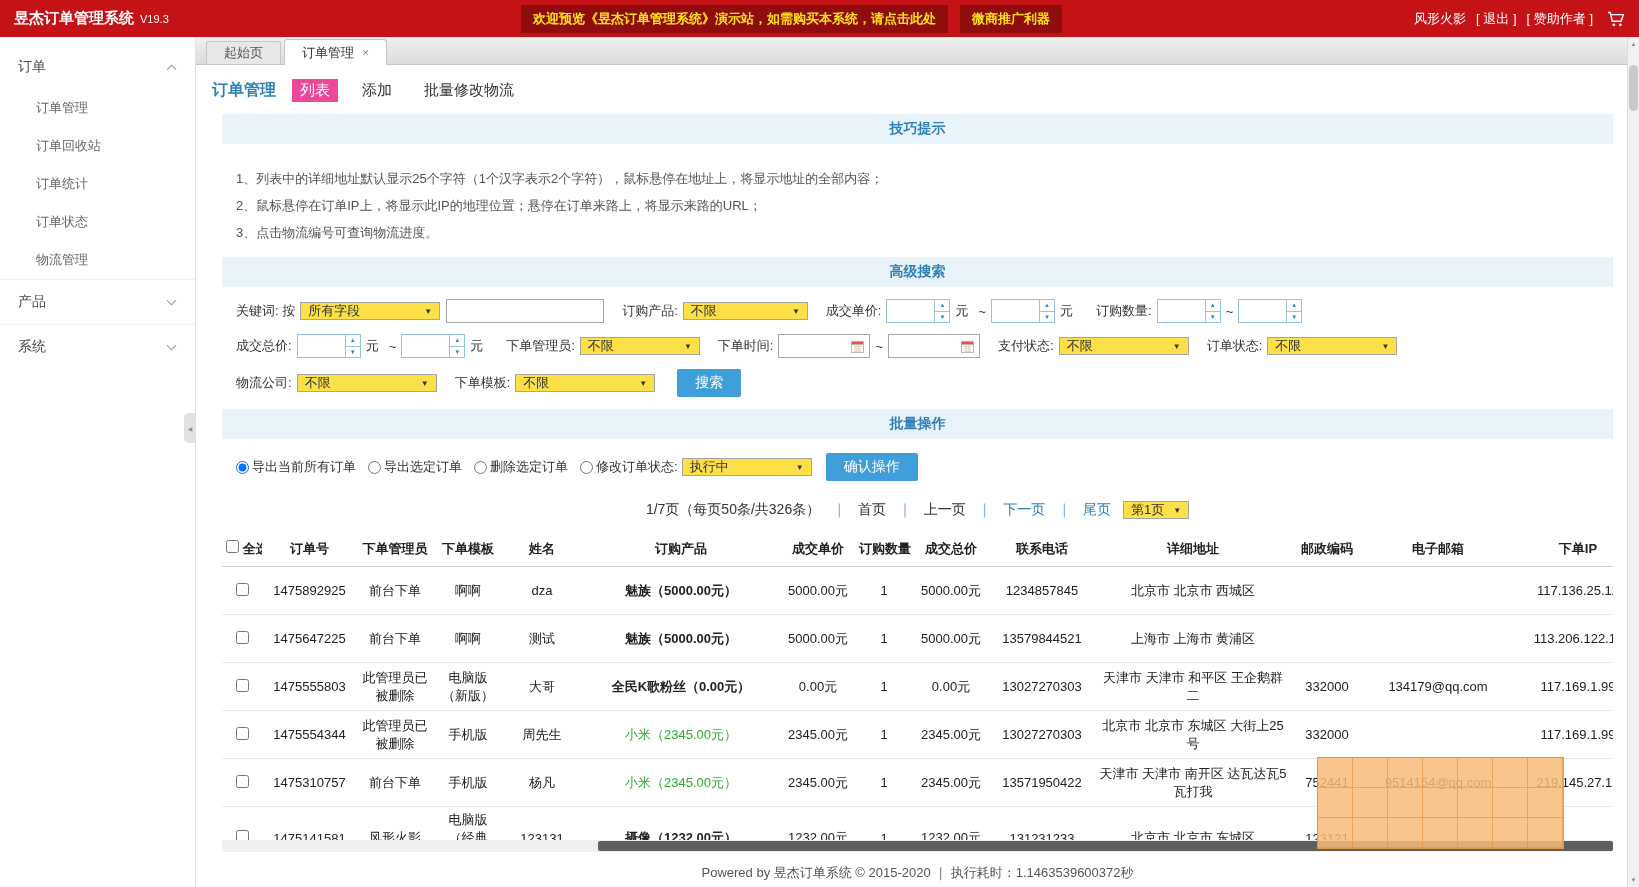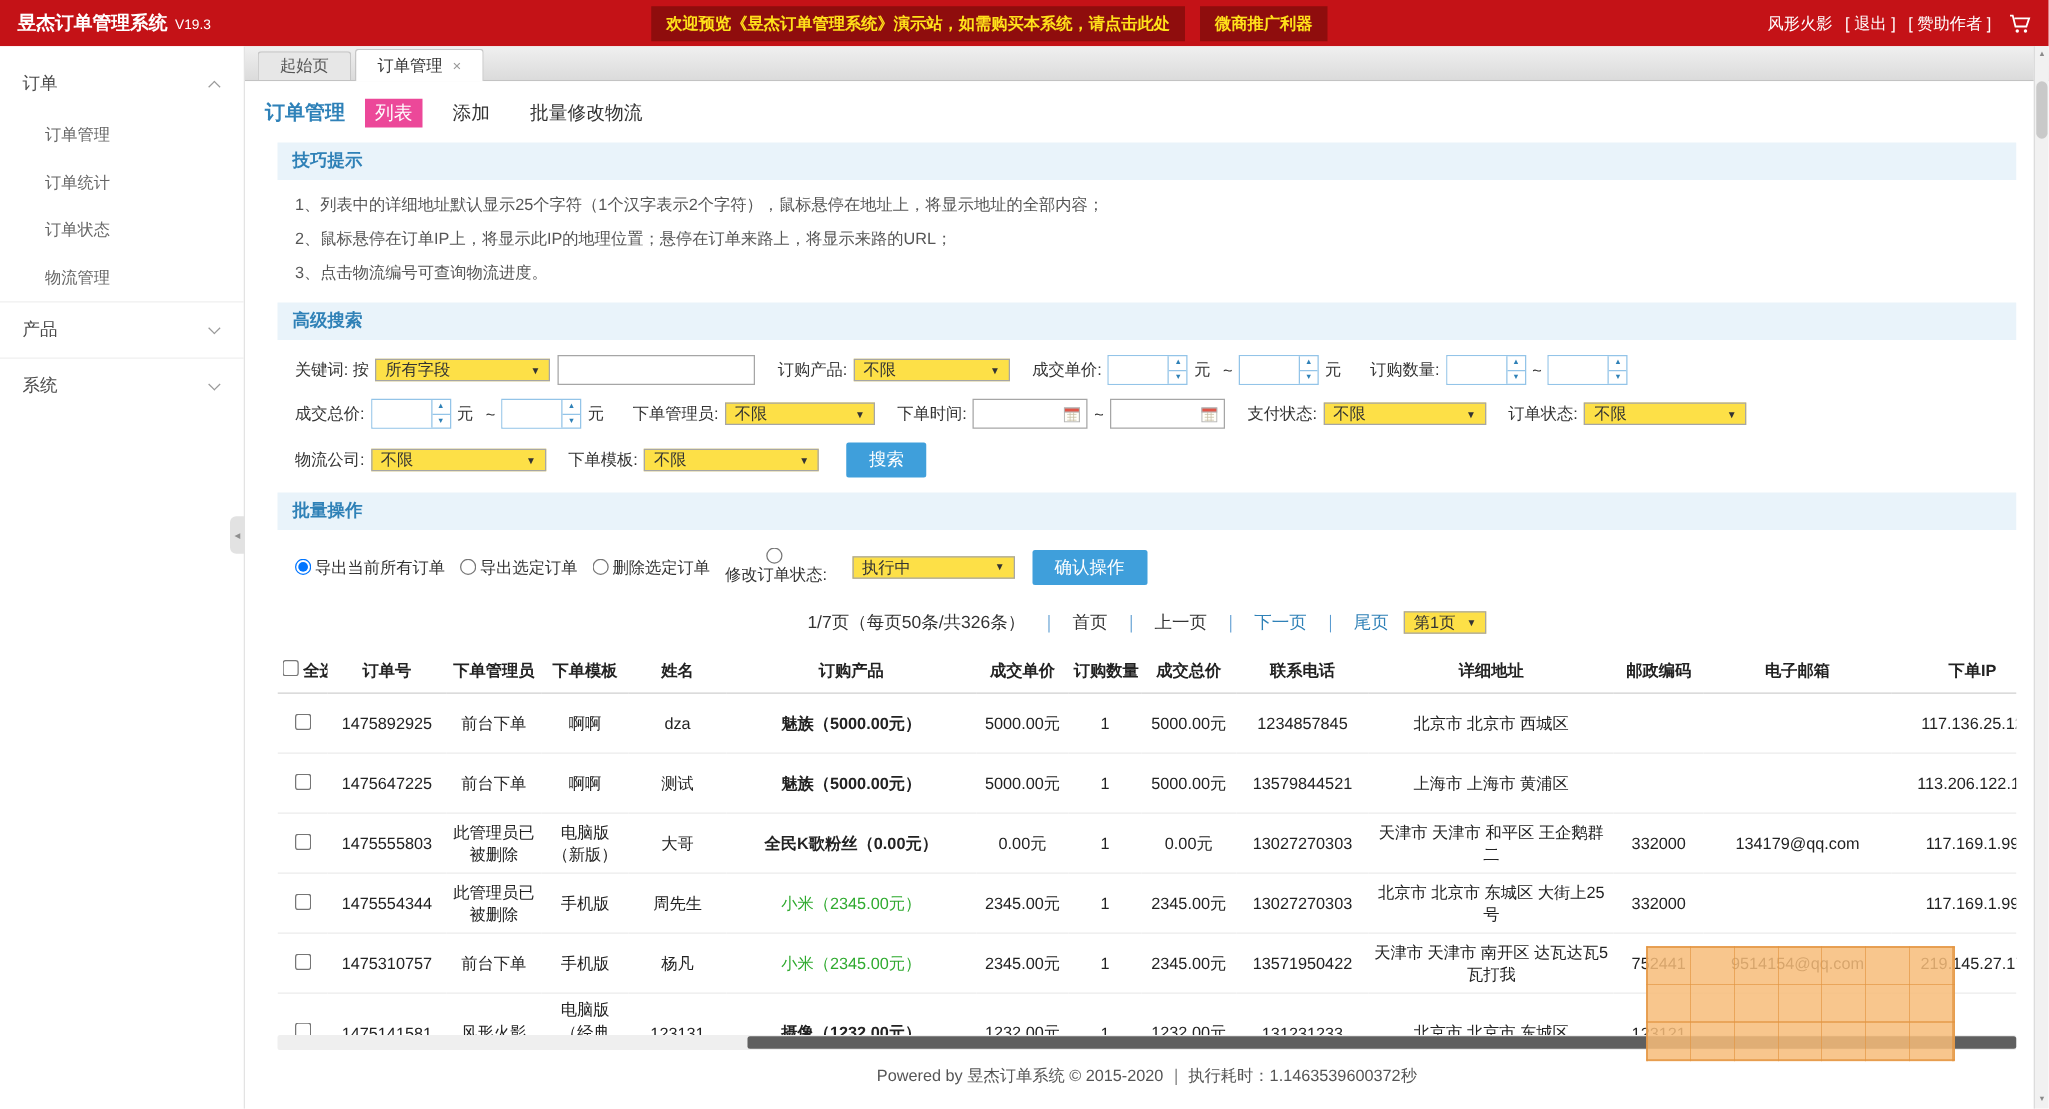--- a/index.html
+++ b/index.html
@@ -47,22 +47,22 @@
   .tab-close { color:#999; font-size:12px; cursor:pointer; }
 
   
   .page { flex:1; background:#fff; padding:10px 14px 0; position:relative; overflow:hidden; }
   .title-row { display:flex; align-items:center; gap:16px; padding:4px 0 12px 2px; }
   .page-title { color:#2e81b8; font-size:16px; font-weight:bold; }
   .vtab { font-size:15px; color:#333; cursor:pointer; padding:2px 8px; }
   .vtab.active { background:#ec4899; color:#fff; }
 
   .section-head { margin:0 12px; background:#e9f3fa; color:#2f81b7; font-size:14px;
-                  font-weight:bold; padding:6px 12px; }
-  .tips { padding:11px 12px 6px 26px; }
+                  font-weight:bold; padding:6px 12px;text-align:center; }
+  .tips { padding:26px 12px 6px 26px; }
   .tip-line { font-size:13px; color:#555; margin-bottom:9px; }
 
   
   .form { padding:12px 12px 1px 26px; }
   .frow { display:flex; align-items:center; margin-bottom:11px; font-size:13px; color:#333; }
   .flabel { margin-right:5px; white-space:nowrap; }
   .ml { margin-left:18px; }
   .funit { margin:0 5px; white-space:nowrap; }
   .sel { height:18px; border:1px solid #a6a6a6; background:#fde047; display:flex; align-items:center;
          justify-content:space-between; padding:0 7px; cursor:pointer; flex-shrink:0; font-size:13px; }
@@ -155,20 +155,21 @@
 
   <div class="main">
 
     <aside class="sidebar">
       <div class="nav-group">
         <span>订单</span>
         <span class="chev up"></span>
       </div>
       <div>
         <div class="nav-item">订单管理</div>
+        <div class="nav-item">订单回收站</div>
         <div class="nav-item">订单统计</div>
         <div class="nav-item">订单状态</div>
         <div class="nav-item">物流管理</div>
       </div>
       <div class="nav-group bordered">
         <span>产品</span>
         <span class="chev down"></span>
       </div>
       <div class="nav-group bordered">
         <span>系统</span>
@@ -332,21 +333,21 @@
             <span>导出当前所有订单</span>
           </label>
           <label class="radio-wrap">
             <input type="radio" name="batchop" style="">
             <span>导出选定订单</span>
           </label>
           <label class="radio-wrap">
             <input type="radio" name="batchop" style="">
             <span>删除选定订单</span>
           </label>
-          <label class="radio-wrap" style="margin-right:20px;flex-direction:column;">
+          <label class="radio-wrap" style="margin-right:4px;">
             <input type="radio" name="batchop" style="">
             <span>修改订单状态:</span>
           </label>
           <div class="sel w130">
             <span>执行中</span>
             <span class="arrow">▼</span>
           </div>
           <button class="btn confirm-btn">确认操作</button>
         </div>
 

